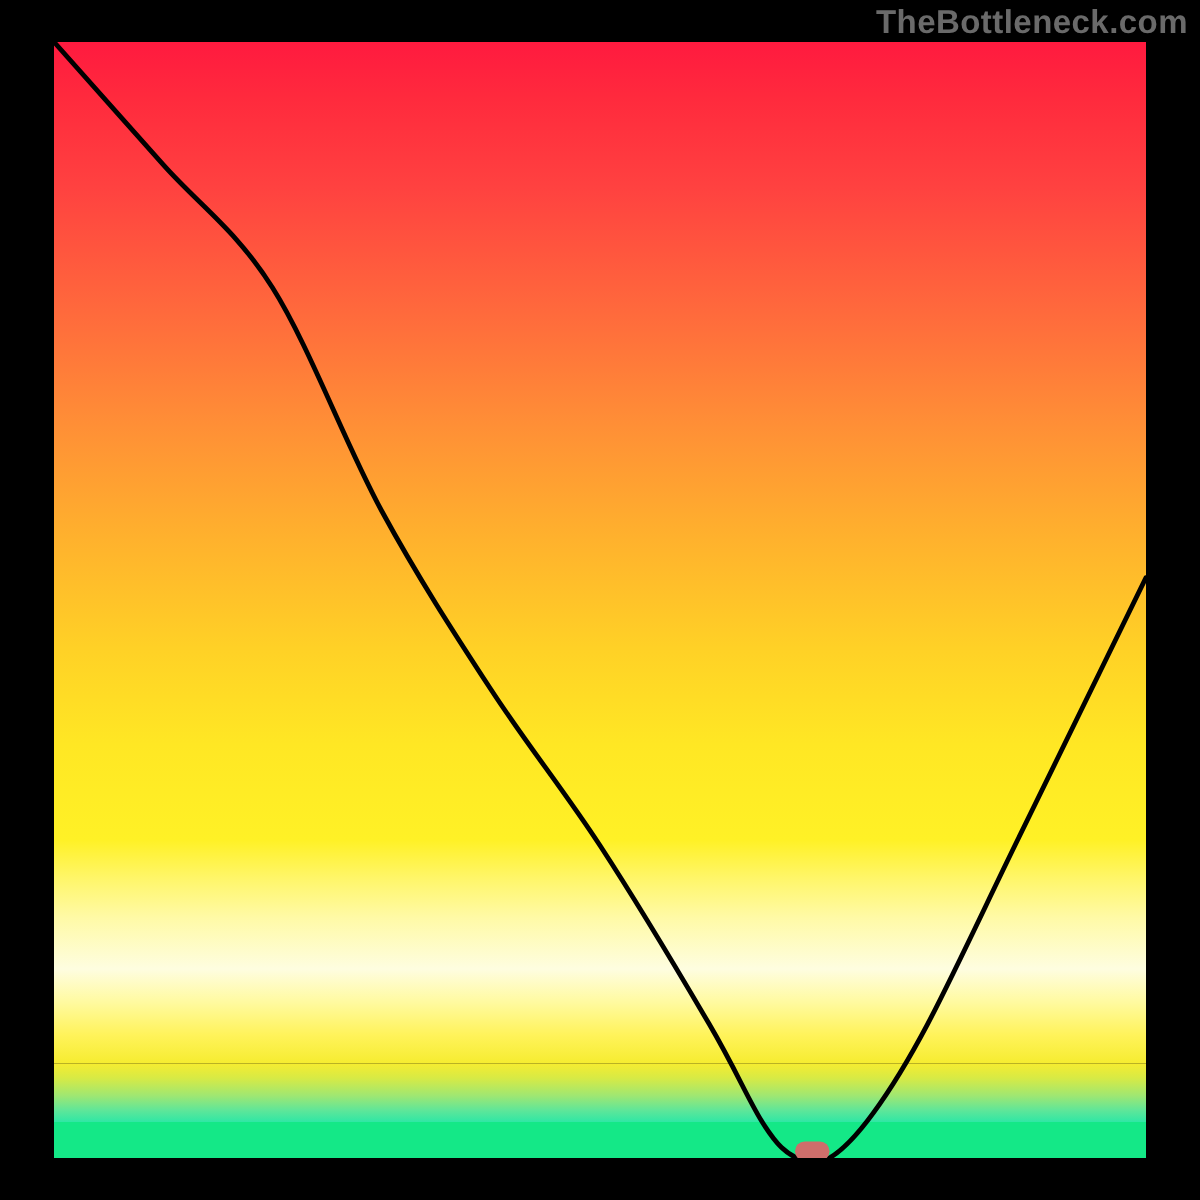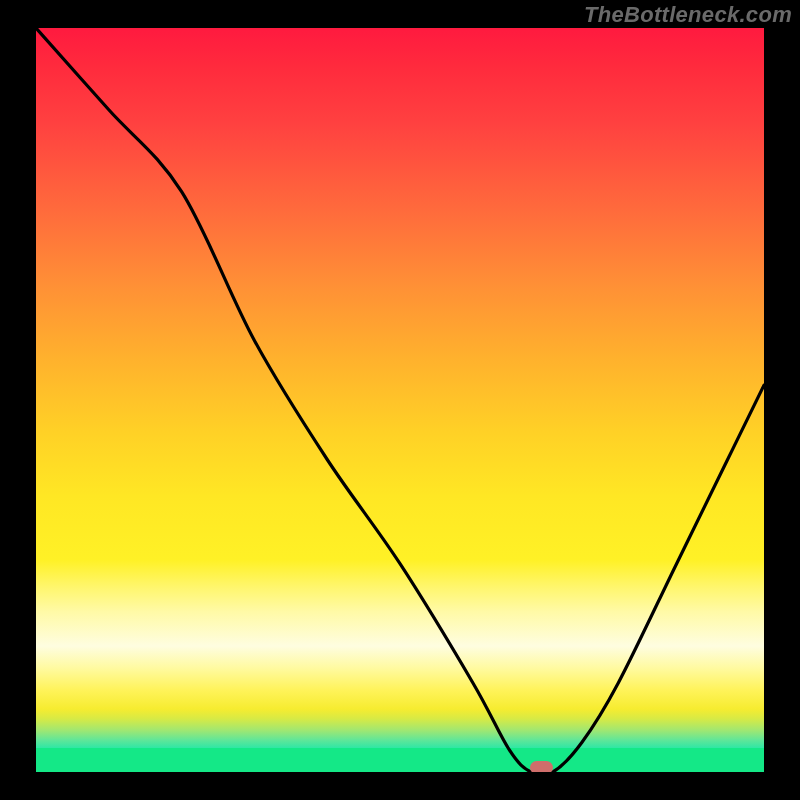--- a/index.html
+++ b/index.html
@@ -19,21 +19,20 @@
   }
   .watermark {
     position: absolute;
     top: 2px;
     right: 8px;
     color: #6a6a6a;
     font-size: 22px;
     font-weight: 600;
     letter-spacing: 0.3px;
     z-index: 5;
-    font-style: italic;
   }
   .plot {
     position: absolute;
     left: 36px;
     top: 28px;
     width: 728px;
     height: 744px;
     overflow: hidden;
   }
   .gradient-stack {

